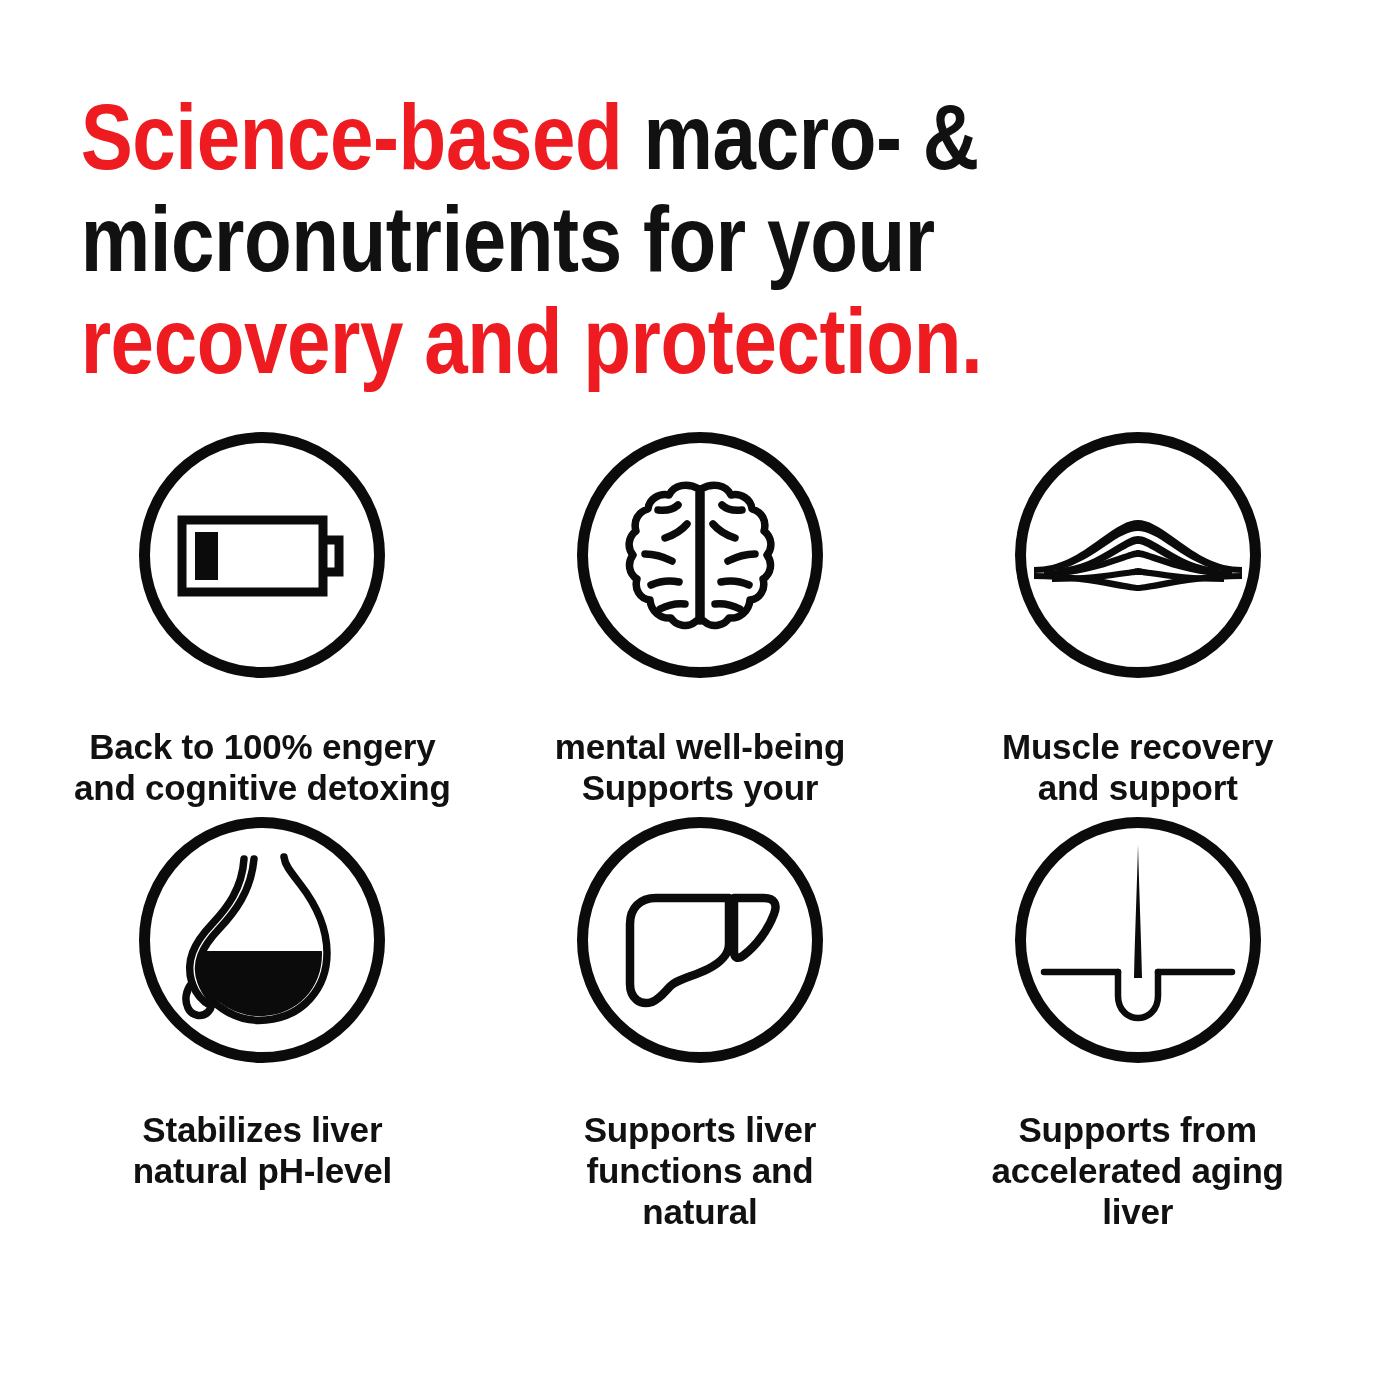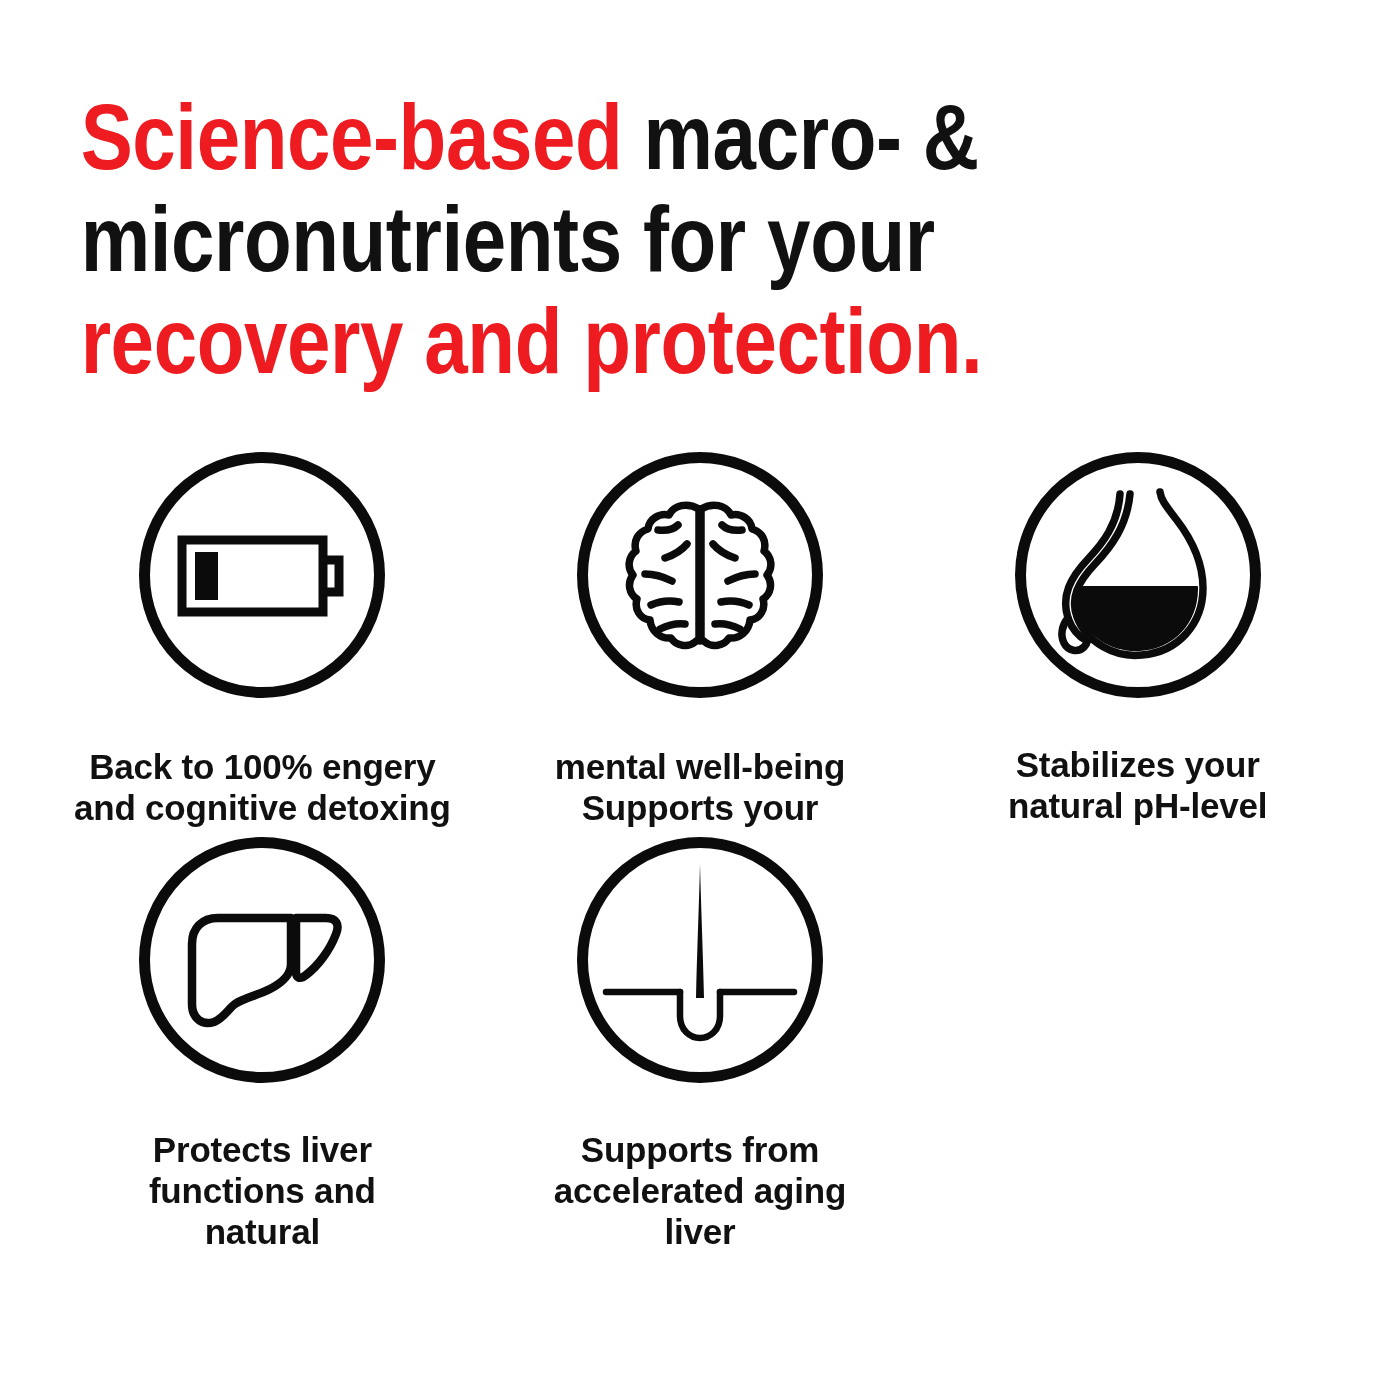--- a/index.html
+++ b/index.html
@@ -46,21 +46,21 @@
     display: block;
     white-space: nowrap;
   }
   .hl-red { color: #ee1b20; }
   .hl-black { color: #111111; }
 
   
   .grid {
     position: absolute;
     left: 0;
-    top: 452px;
+    top: 432px;
     width: 1400px;
     display: grid;
     grid-template-columns: repeat(3, 1fr);
     grid-template-rows: auto auto;
     row-gap: 72px;
     column-gap: 0;
     padding: 0 48px;
     box-sizing: border-box;
     gap: 9px;
   }
@@ -175,20 +175,87 @@
             <path d="M152 166 C 144 162, 135 160, 127 161"></path>
           </g>
         </svg>
       </div>
       <div class="caption">
         <span class="cap-line">mental well-being</span>
         <span class="cap-line">Supports your</span>
       </div>
     </div>
 
+    <div class="cell row1">
+      <div class="icon-circle">
+        <svg viewBox="0 0 224 224" xmlns="http://www.w3.org/2000/svg" aria-hidden="true">
+          <g fill="#0b0b0b">
+
+            <path d="M8 124
+                     C 34 124, 52 112, 74 96
+                     C 92 83, 102 77, 112 77
+                     C 122 77, 132 83, 150 96
+                     C 172 112, 190 124, 216 124
+                     L 216 130
+                     C 188 130, 168 119, 146 104
+                     C 130 93, 121 88, 112 88
+                     C 103 88, 94 93, 78 104
+                     C 56 119, 36 130, 8 130 Z"></path>
+
+            <path d="M32 125
+                     C 54 124, 70 115, 88 104
+                     C 101 96, 107 93, 112 93
+                     C 117 93, 124 96, 137 104
+                     C 155 115, 171 124, 193 125
+                     L 193 131
+                     C 168 130, 150 121, 132 110
+                     C 120 103, 116 101, 112 101
+                     C 108 101, 104 103, 92 110
+                     C 74 121, 56 130, 32 131 Z"></path>
+
+            <path d="M18 128
+                     C 48 127, 72 120, 92 113
+                     C 104 109, 109 107, 112 107
+                     C 115 107, 121 109, 133 113
+                     C 153 120, 177 127, 206 128
+                     L 206 134
+                     C 174 133, 150 126, 130 119
+                     C 119 115, 115 114, 112 114
+                     C 109 114, 105 115, 94 119
+                     C 74 126, 50 133, 18 134 Z"></path>
+
+            <path d="M26 133
+                     C 56 133, 80 130, 100 127
+                     C 108 126, 110 125, 112 125
+                     C 114 125, 117 126, 125 127
+                     C 145 130, 169 133, 198 133
+                     L 198 139
+                     C 168 139, 143 136, 123 133
+                     C 116 132, 114 132, 112 132
+                     C 110 132, 107 132, 101 133
+                     C 81 136, 56 139, 26 139 Z"></path>
+
+            <path d="M8 130
+                     C 40 130, 70 134, 94 139
+                     C 105 141, 109 142, 112 142
+                     C 115 142, 120 141, 131 139
+                     C 155 134, 184 130, 216 130
+                     L 216 136
+                     C 186 136, 158 140, 134 145
+                     C 122 147, 116 148, 112 148
+                     C 108 148, 102 147, 90 145
+                     C 66 140, 38 136, 8 136 Z"></path>
+          </g>
+        </svg>
+      </div>
+      <div class="caption">
+        <span class="cap-line">Muscle recovery</span>
+        <span class="cap-line">and support</span>
+      </div>
+    </div>
 
     <div class="cell row2">
       <div class="icon-circle">
         <svg viewBox="0 0 224 224" xmlns="http://www.w3.org/2000/svg" aria-hidden="true">
           <defs>
             <clipPath id="stomachClip">
               <path d="M103 31
                        C 100 62, 84 83, 68 100
                        C 52 117, 46 132, 52 150
                        C 60 174, 88 190, 114 188
@@ -218,21 +285,21 @@
                      C 46 166, 53 174, 61 178"></path>
 
             <path d="M42 155
                      C 36 162, 34 172, 38 180
                      C 42 188, 52 190, 58 184
                      C 62 180, 63 174, 61 170"></path>
           </g>
         </svg>
       </div>
       <div class="caption">
-        <span class="cap-line">Stabilizes your</span>
+        <span class="cap-line">Stabilizes liver</span>
         <span class="cap-line">natural pH-level</span>
       </div>
     </div>
 
     <div class="cell row2">
       <div class="icon-circle">
         <svg viewBox="0 0 224 224" xmlns="http://www.w3.org/2000/svg" aria-hidden="true">
           <g fill="none" stroke="#0b0b0b" stroke-width="8.5" stroke-linecap="round" stroke-linejoin="round">
 
             <path d="M141 70
@@ -248,21 +315,21 @@
             <path d="M146 70
                      L 176 70
                      C 186 70, 190 76, 186 86
                      C 180 102, 168 118, 156 127
                      C 150 132, 146 130, 146 124
                      Z"></path>
           </g>
         </svg>
       </div>
       <div class="caption">
-        <span class="cap-line">Protects liver</span>
+        <span class="cap-line">Supports liver</span>
         <span class="cap-line">functions and</span>
         <span class="cap-line">natural</span>
       </div>
     </div>
 
     <div class="cell row2">
       <div class="icon-circle">
         <svg viewBox="0 0 224 224" xmlns="http://www.w3.org/2000/svg" aria-hidden="true">
 
           <path d="M112 16

